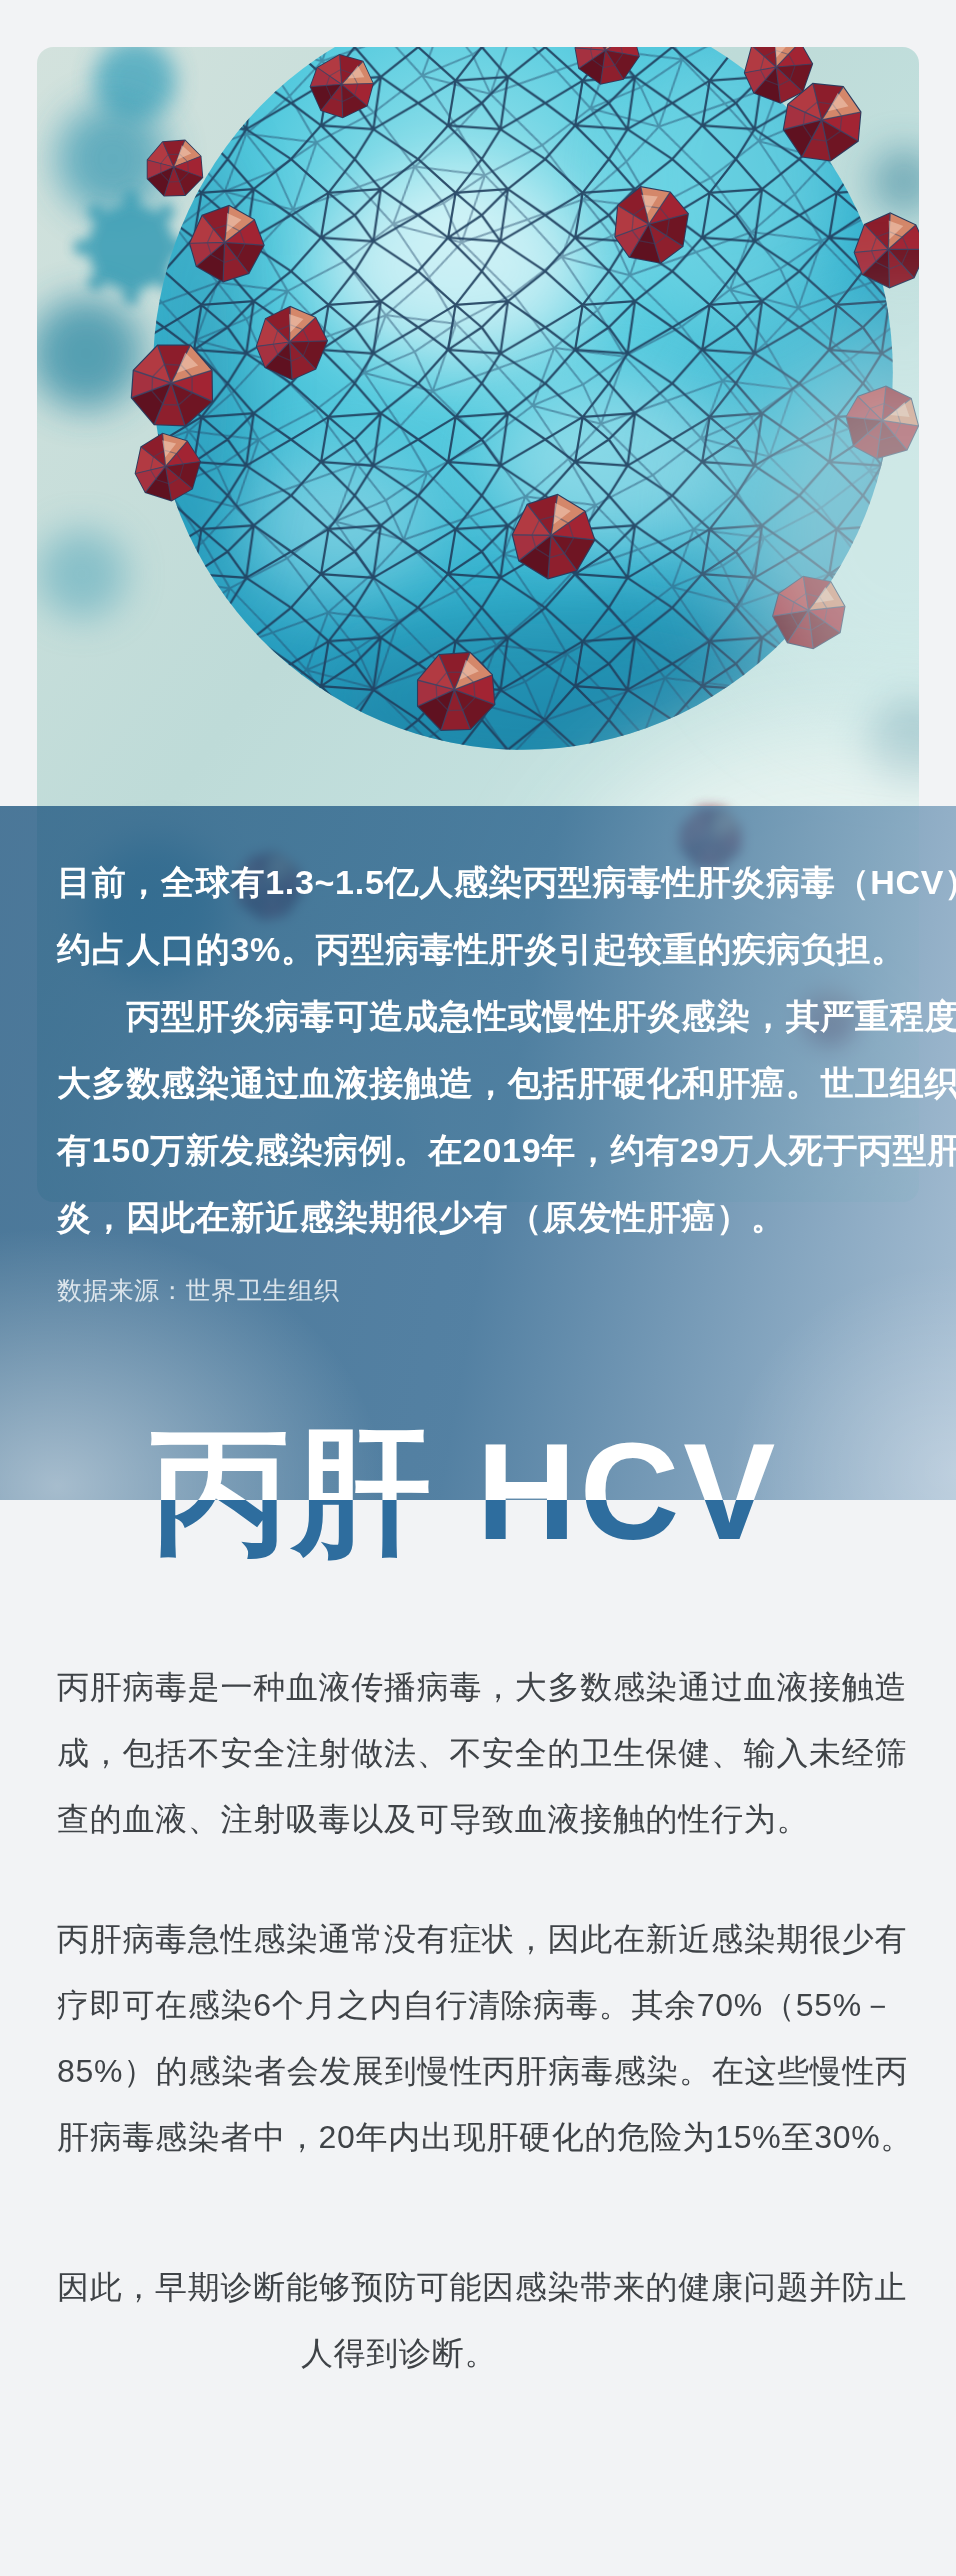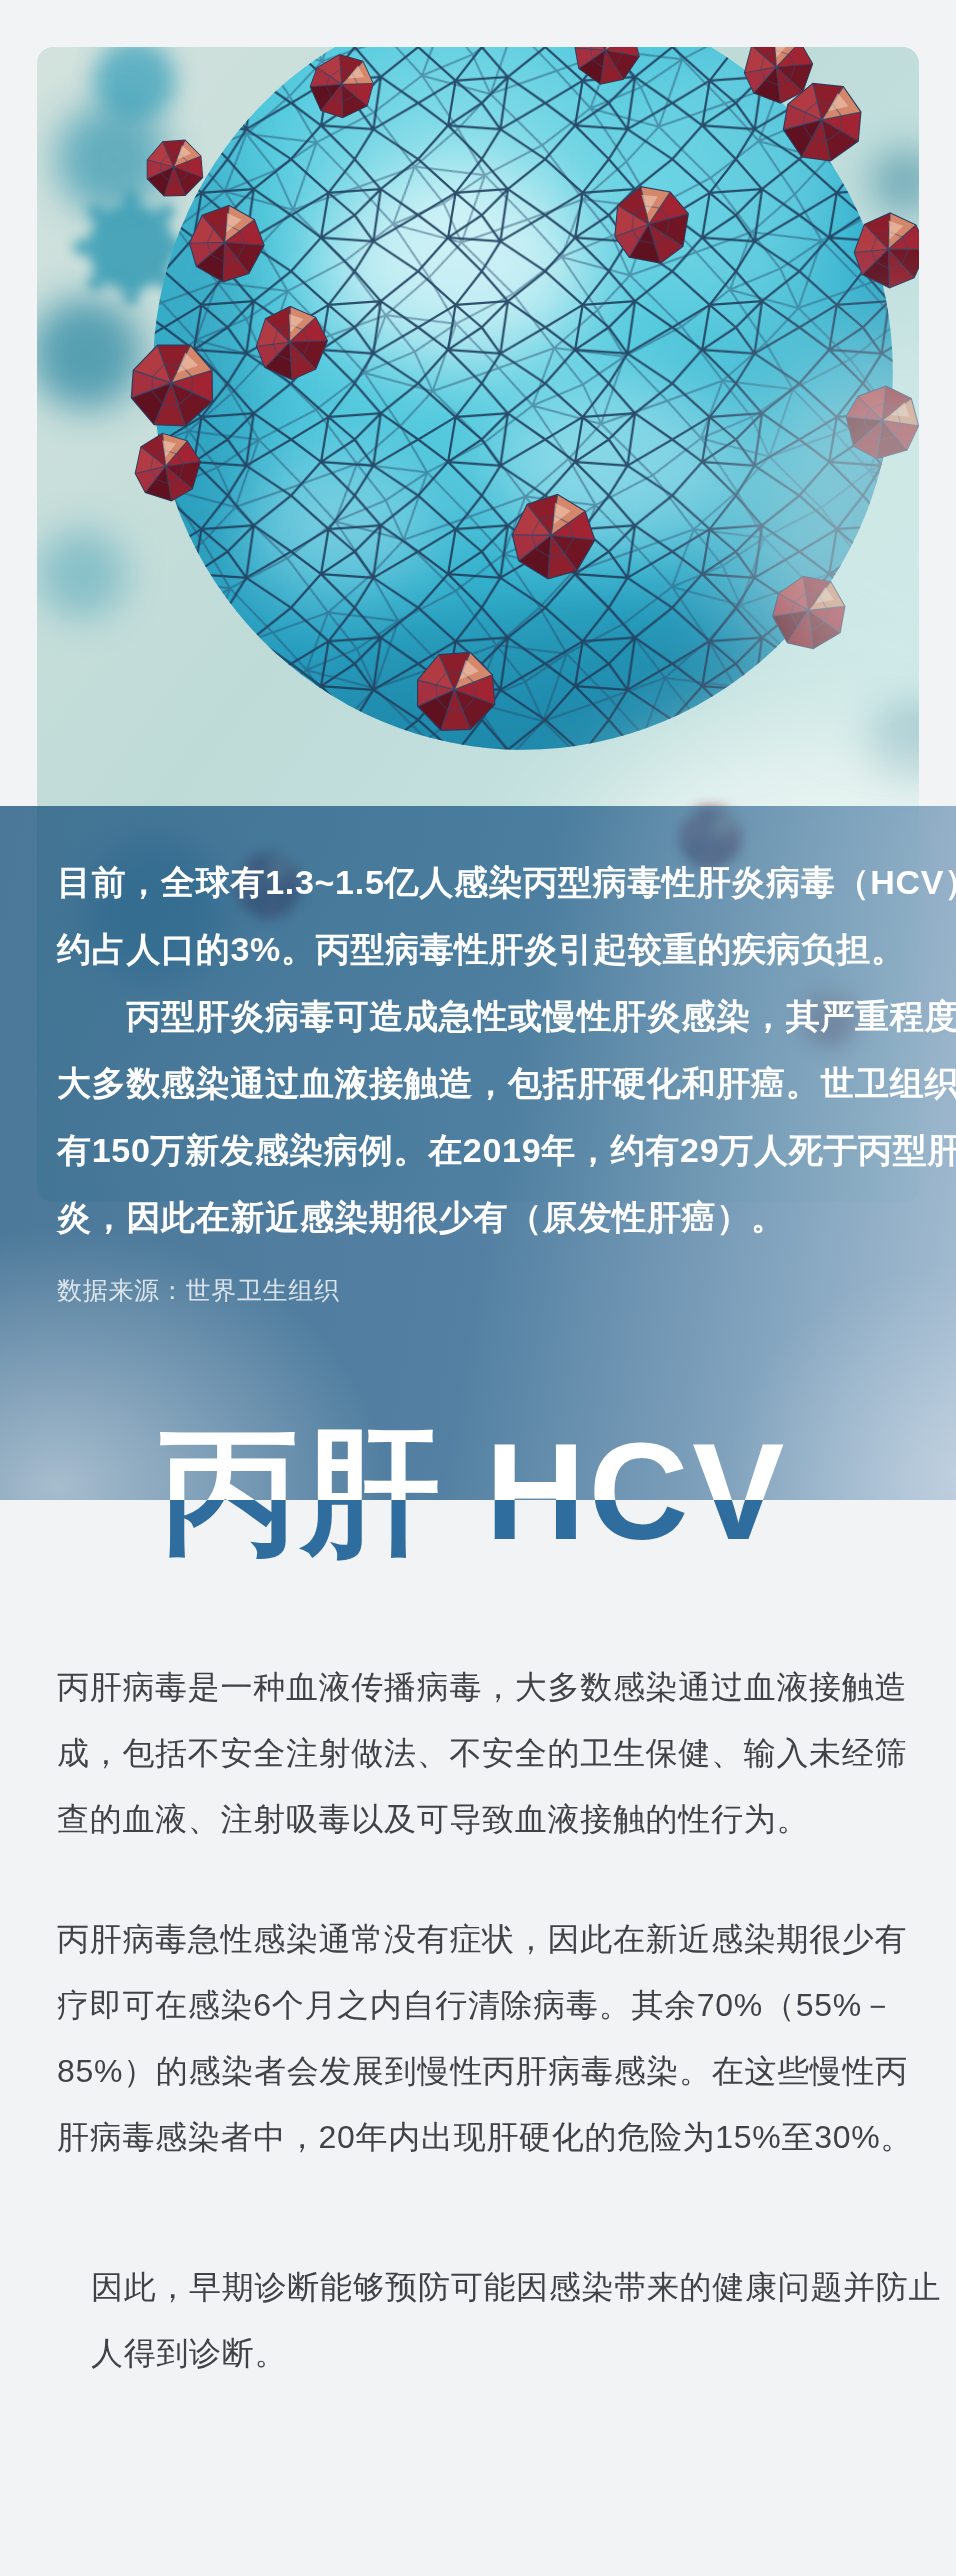--- a/index.html
+++ b/index.html
@@ -40,45 +40,46 @@
     white-space:nowrap;
   }
   .source-note{
     margin:27px 15px 0 57px;
     font-size:25px;line-height:24px;
     color:rgba(255,255,255,.78);
     letter-spacing:0.7px;
   }
   
   .headline{
-    position:absolute;left:13px;top:1398px;
+    position:absolute;left:4px;top:1398px;
     width:922px;height:187px;
     z-index:3;
     pointer-events:none;
     text-decoration:underline;
   }
   .headline-layer{
     position:absolute;left:0;top:0;
     width:100%;height:187px;
     line-height:187px;text-align:center;
     font-size:138px;font-weight:800;
     letter-spacing:3.7px;
     white-space:nowrap;
   }
   .headline-white{color:#ffffff;clip-path:inset(0 0 85px 0);}
   .headline-blue {color:#2e6d9e;clip-path:inset(102px 0 0 0);}
   
   .article{
     position:absolute;left:0;top:1654px;
     width:771px;z-index:2;
     padding:0;
+    text-align:center;
   }
   .para{margin:0;padding:0 30px 0 57px;}
   .para + .para{margin-top:54px;}
-  .para.gap-large{margin-top:84px;margin-left:34px;}
+  .para.gap-large{margin-top:84px;}
   .body-line{
     height:66px;line-height:66px;
     font-size:32px;font-weight:400;
     color:#3f4347;
     letter-spacing:0.7px;
     white-space:nowrap;
   }
 </style>
 </head>
 <body>

